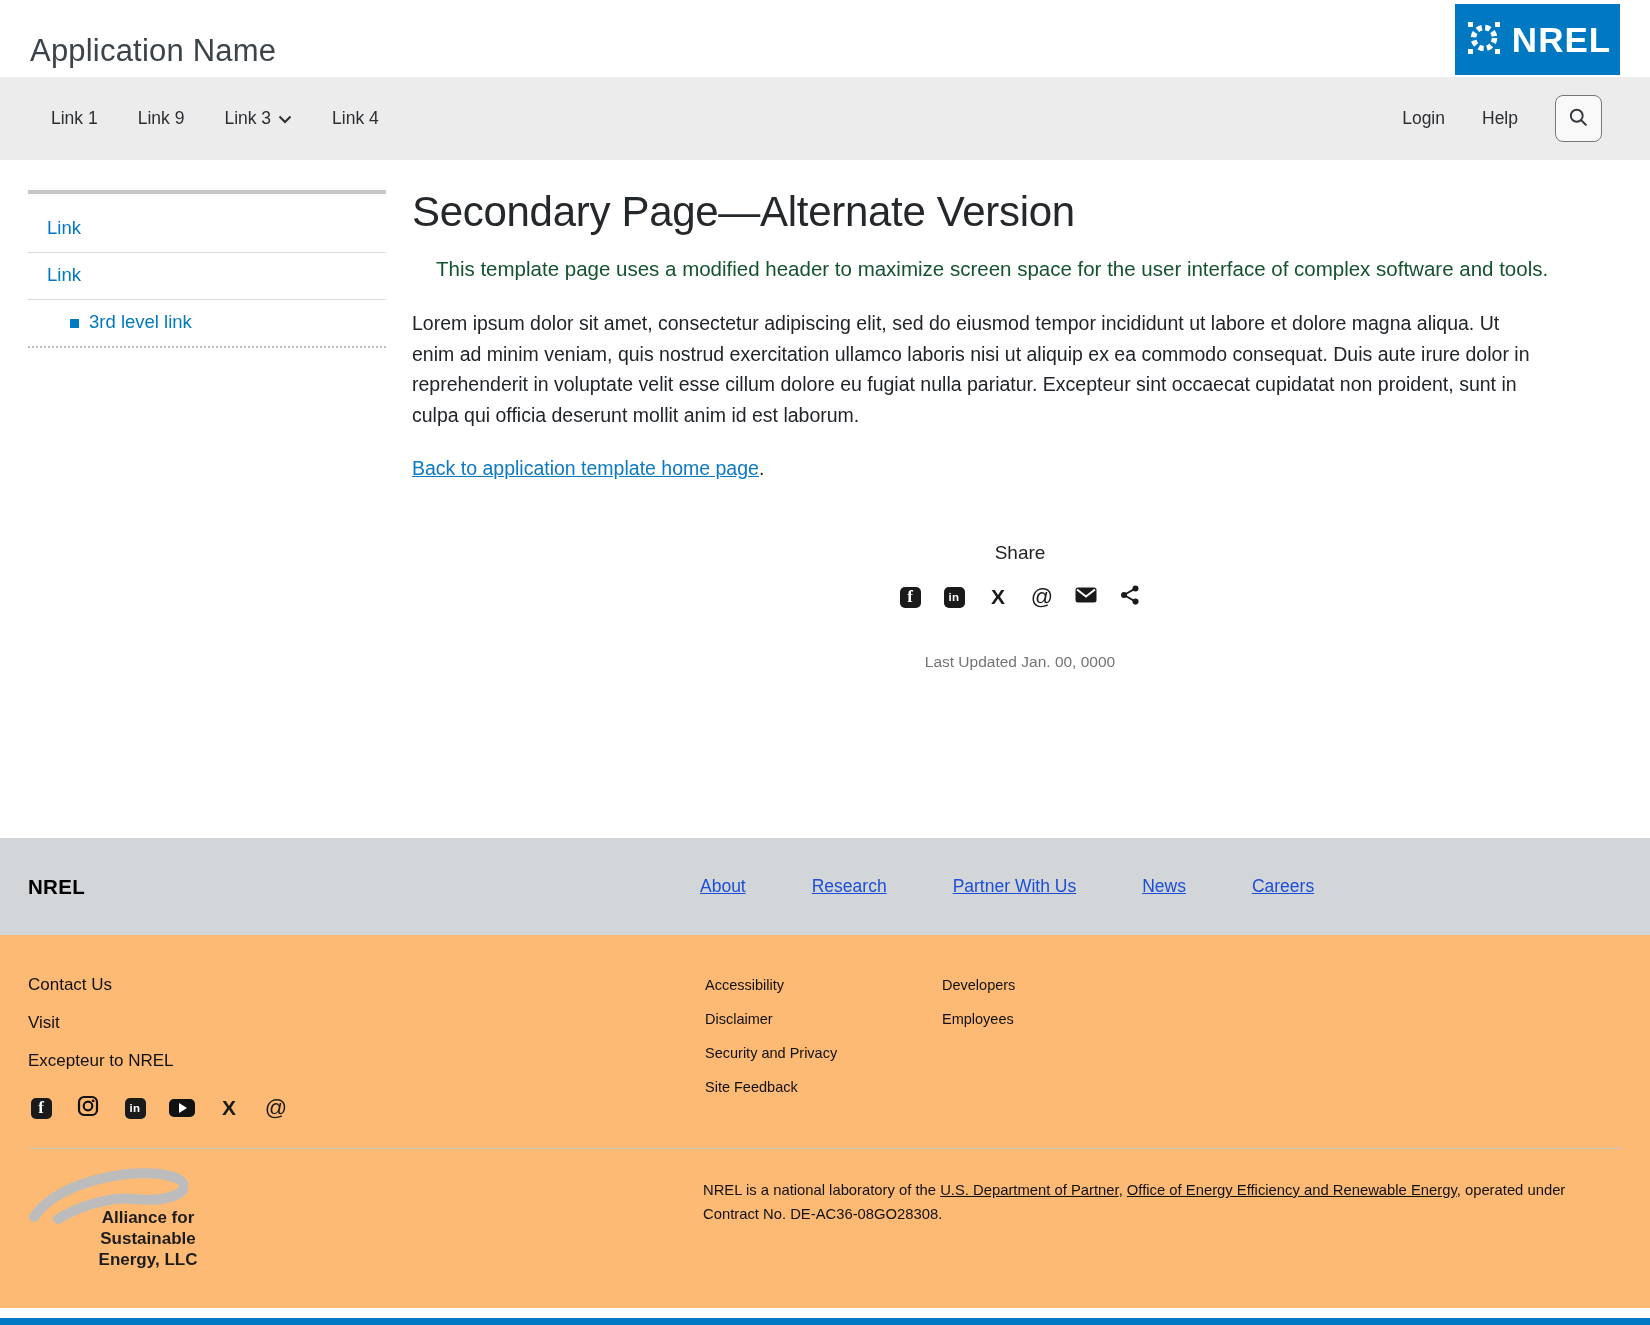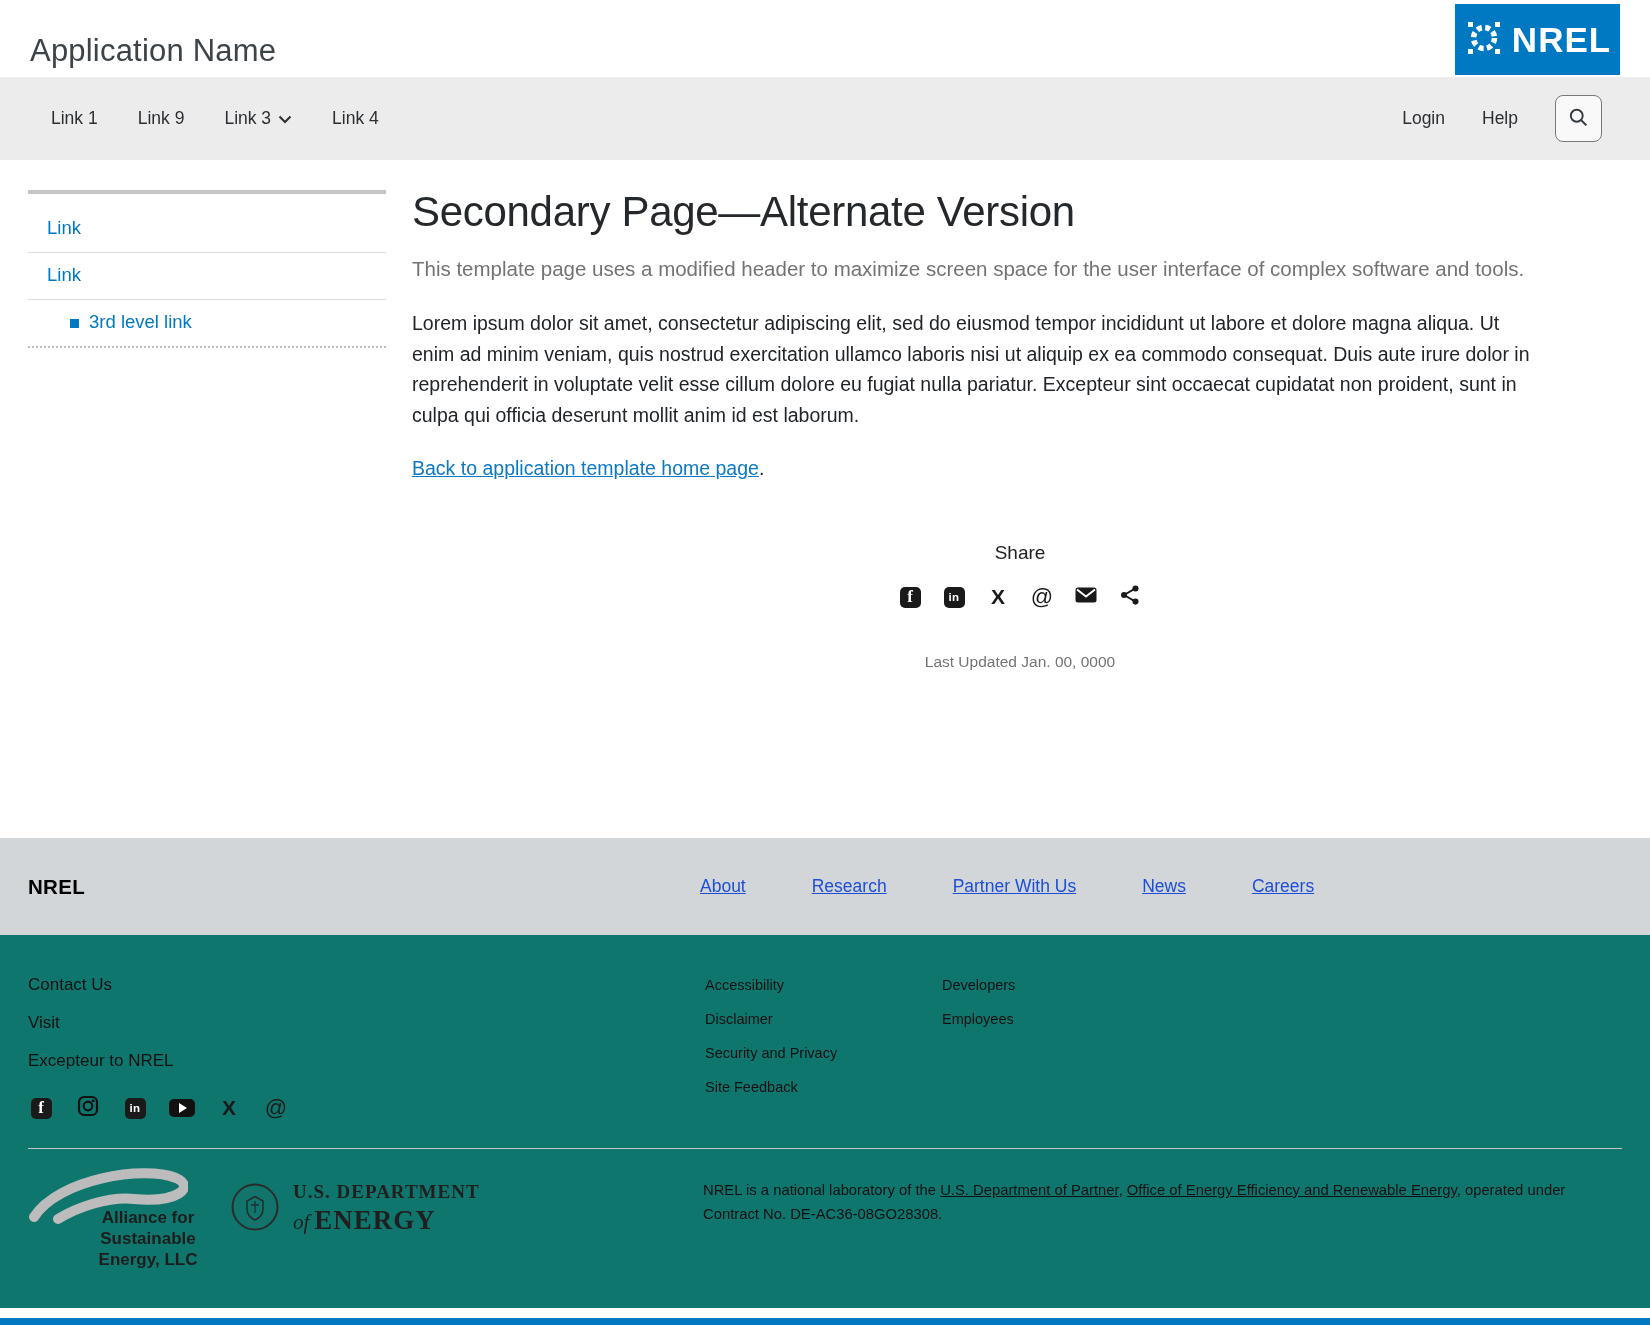--- a/index.html
+++ b/index.html
@@ -34,21 +34,21 @@
   .sidebar li { border-bottom:1px solid #dcdcdc; }
   .sidebar li.last { border-bottom:2px dotted #bdbdbd; }
   .sidebar li a { display:block; padding:11px 0 13px 19px; color:#0079C2; font-size:18.5px; }
   .sidebar li:first-child a { padding-top:23px; }
   .sidebar li.lvl2 a { padding-left:37px; }
   .sidebar li.lvl3 a { padding-left:42px; }
   .bullet { display:inline-block; width:9px; height:9px; background:#0079C2; margin-right:10px; }
 
   .main { position:absolute; left:412px; top:0; width:1216px; }
   .main h1 { margin-top:28px; font-size:42px; font-weight:400; color:#25282b; letter-spacing:-0.3px; }
-  .lead { margin-top:17px; max-width:1121px; font-size:20.5px; line-height:31px; color:#737373; }
+  .lead { margin-top:17px; max-width:1121px; font-size:20.5px; line-height:31px; color:#14532d;margin-left:24px; }
   .body-text { margin-top:24px; max-width:1122px; font-size:19.5px; line-height:30.5px; color:#212529; }
   .back-row { margin-top:27px; font-size:19.5px; color:#212529; }
   .back-row a { color:#0c79c4; text-decoration:underline; }
 
   .share-block { margin-top:62px; text-align:center; }
   .share-title { font-size:19px; color:#222; }
   .share-icons { margin-top:21px; display:flex; justify-content:center; align-items:center; gap:20px; }
   .share-icons a { display:flex; align-items:center; justify-content:center; width:24px; height:24px; color:#1a1a1a; }
   .icon-box { display:flex; align-items:center; justify-content:center; background:#1a1a1a; color:#fff;
     width:21px; height:21px; border-radius:5px; font-weight:700; }
@@ -57,21 +57,21 @@
   .x-glyph { font-size:21px; font-weight:700; color:#1a1a1a; }
   .threads-glyph { font-size:22px; font-weight:400; color:#1a1a1a; }
   .last-updated { margin-top:44px; font-size:15.5px; color:#747474; }
 
   
   .footer-band { position:relative; height:97px; background:#D2D6D8; display:flex; align-items:center; }
   .footer-brand { margin-left:28px; font-size:20.5px; font-weight:700; color:#000; letter-spacing:0.3px; }
   .footer-nav { position:absolute; left:700px; display:flex; gap:66px; }
   .footer-nav a { font-size:17.5px; color:#1d4ed8;text-decoration:underline; }
 
-  .footer-main { position:relative; height:373px; background:#0f766e;padding-left:36px; }
+  .footer-main { position:relative; height:373px; background:#fdba74;padding-left:36px; }
   .fcol1 { position:absolute; left:28px; top:40px; }
   .fcol1 a.flink { display:block; font-size:17px; color:#111; height:20px; margin-bottom:18px; }
   .fsocial { display:flex; align-items:center; gap:21px; margin-top:26px; }
   .fsocial a { display:flex; align-items:center; justify-content:center; width:26px; height:22px; color:#111; }
   .yt-box { width:26px; height:18px; background:#111; border-radius:5px; display:flex; align-items:center; justify-content:center; }
   .yt-tri { width:0; height:0; border-left:8px solid #fff; border-top:5px solid transparent; border-bottom:5px solid transparent; margin-left:2px; }
   .fcol2 { position:absolute; left:705px; top:42px; }
   .fcol3 { position:absolute; left:942px; top:42px; }
   .fcol2 a, .fcol3 a { display:block; font-size:14.5px; color:#111; height:18px; margin-bottom:16px; }
   .footer-divider { position:absolute; left:28px; right:28px; top:213px; border-top:1px solid #c6c6c6; }
@@ -277,33 +277,19 @@
         <svg width="162" height="60" viewBox="0 0 162 60">
           <path d="M8 52 C 32 14, 118 0, 150 13 C 170 22, 152 38, 108 34 C 82 31.5, 52 42, 32 54" fill="none" stroke="#bcbcbc" stroke-width="10" stroke-linecap="round"></path>
         </svg>
       </span>
       <div class="alliance-text">
         <div>Alliance for Sustainable</div>
         <div>Energy, LLC</div>
       </div>
     </div>
 
-    <div class="doe">
-      <span>
-        <svg width="50" height="50" viewBox="0 0 50 50">
-          <circle cx="25" cy="25" r="22.5" fill="none" stroke="#2b2b2b" stroke-width="2"></circle>
-          <circle cx="25" cy="25" r="16.5" fill="none" stroke="#555" stroke-width="0.9" stroke-dasharray="1.6 1.8"></circle>
-          <path d="M25 14.5 l8 4.5 v8 c0 5.5 -3.5 9 -8 11 c-4.5 -2 -8 -5.5 -8 -11 v-8 z" fill="none" stroke="#2b2b2b" stroke-width="1.6"></path>
-          <path d="M25 19 v12 M21 23 h8" fill="none" stroke="#2b2b2b" stroke-width="1.3"></path>
-        </svg>
-      </span>
-      <div class="doe-text">
-        <div class="doe-line1">U.S. DEPARTMENT</div>
-        <div class="doe-line2"><span class="doe-of">of</span><span class="doe-energy">ENERGY</span></div>
-      </div>
-    </div>
 
     <p class="disclaimer"><span>NREL is a national laboratory of the </span><a>U.S. Department of Partner</a><span>, </span><a>Office of Energy Efficiency and Renewable Energy</a><span>, operated under Contract No. DE-AC36-08GO28308.</span></p>
   </div>
 
   <div class="footer-strip"></div>
 
 </div>
 
 </body></html>

